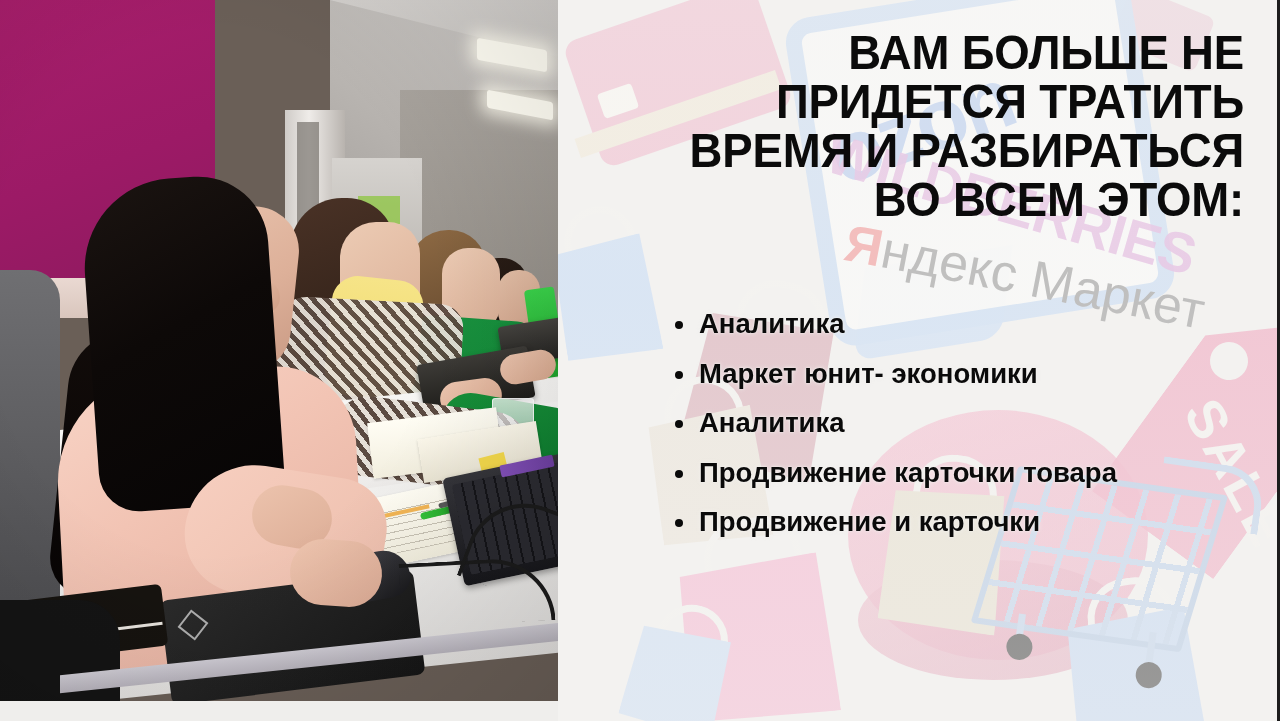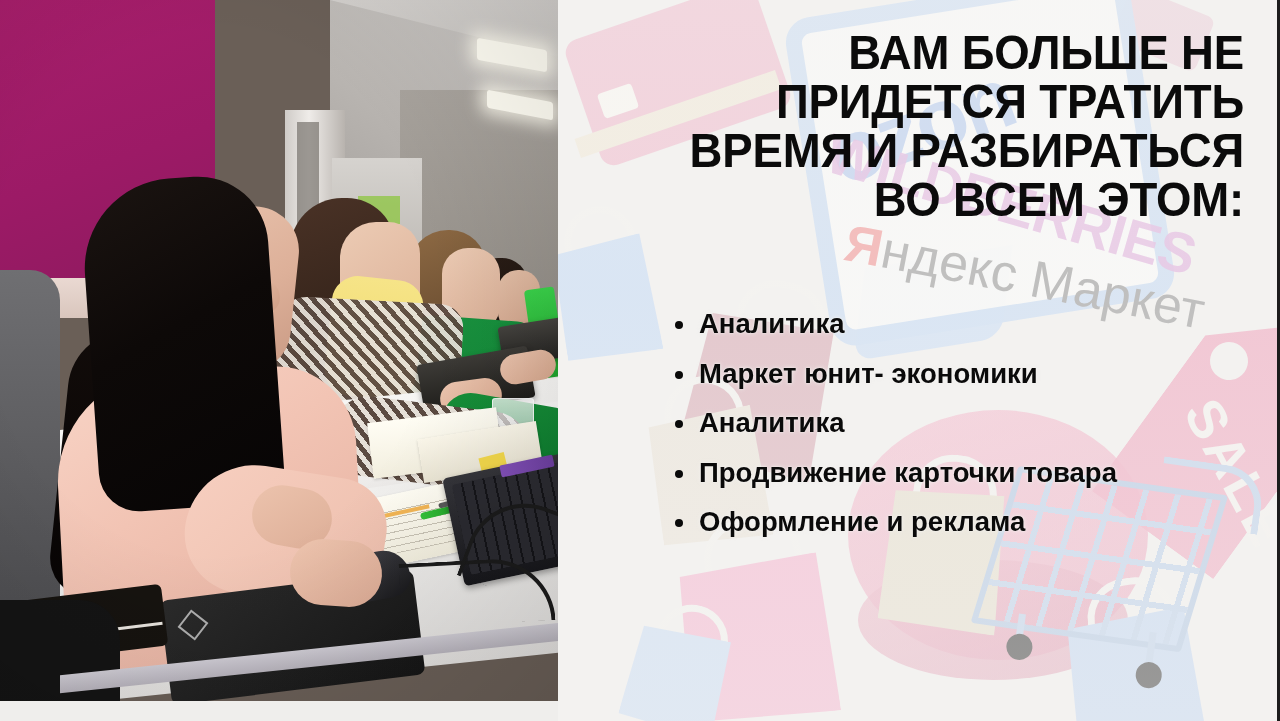--- a/index.html
+++ b/index.html
@@ -469,16 +469,16 @@
   <div id="title">ВАМ БОЛЬШЕ НЕ
 ПРИДЕТСЯ ТРАТИТЬ
 ВРЕМЯ И РАЗБИРАТЬСЯ
 ВО ВСЕМ ЭТОМ:</div>
 
   <ul id="bullets">
     <li>Аналитика</li>
     <li>Маркет юнит- экономики</li>
     <li>Аналитика</li>
     <li>Продвижение карточки товара</li>
-    <li>Оформление и реклама</li>
+    <li>Продвижение и карточки</li>
   </ul>
 
 </div>
 
 </body></html>

